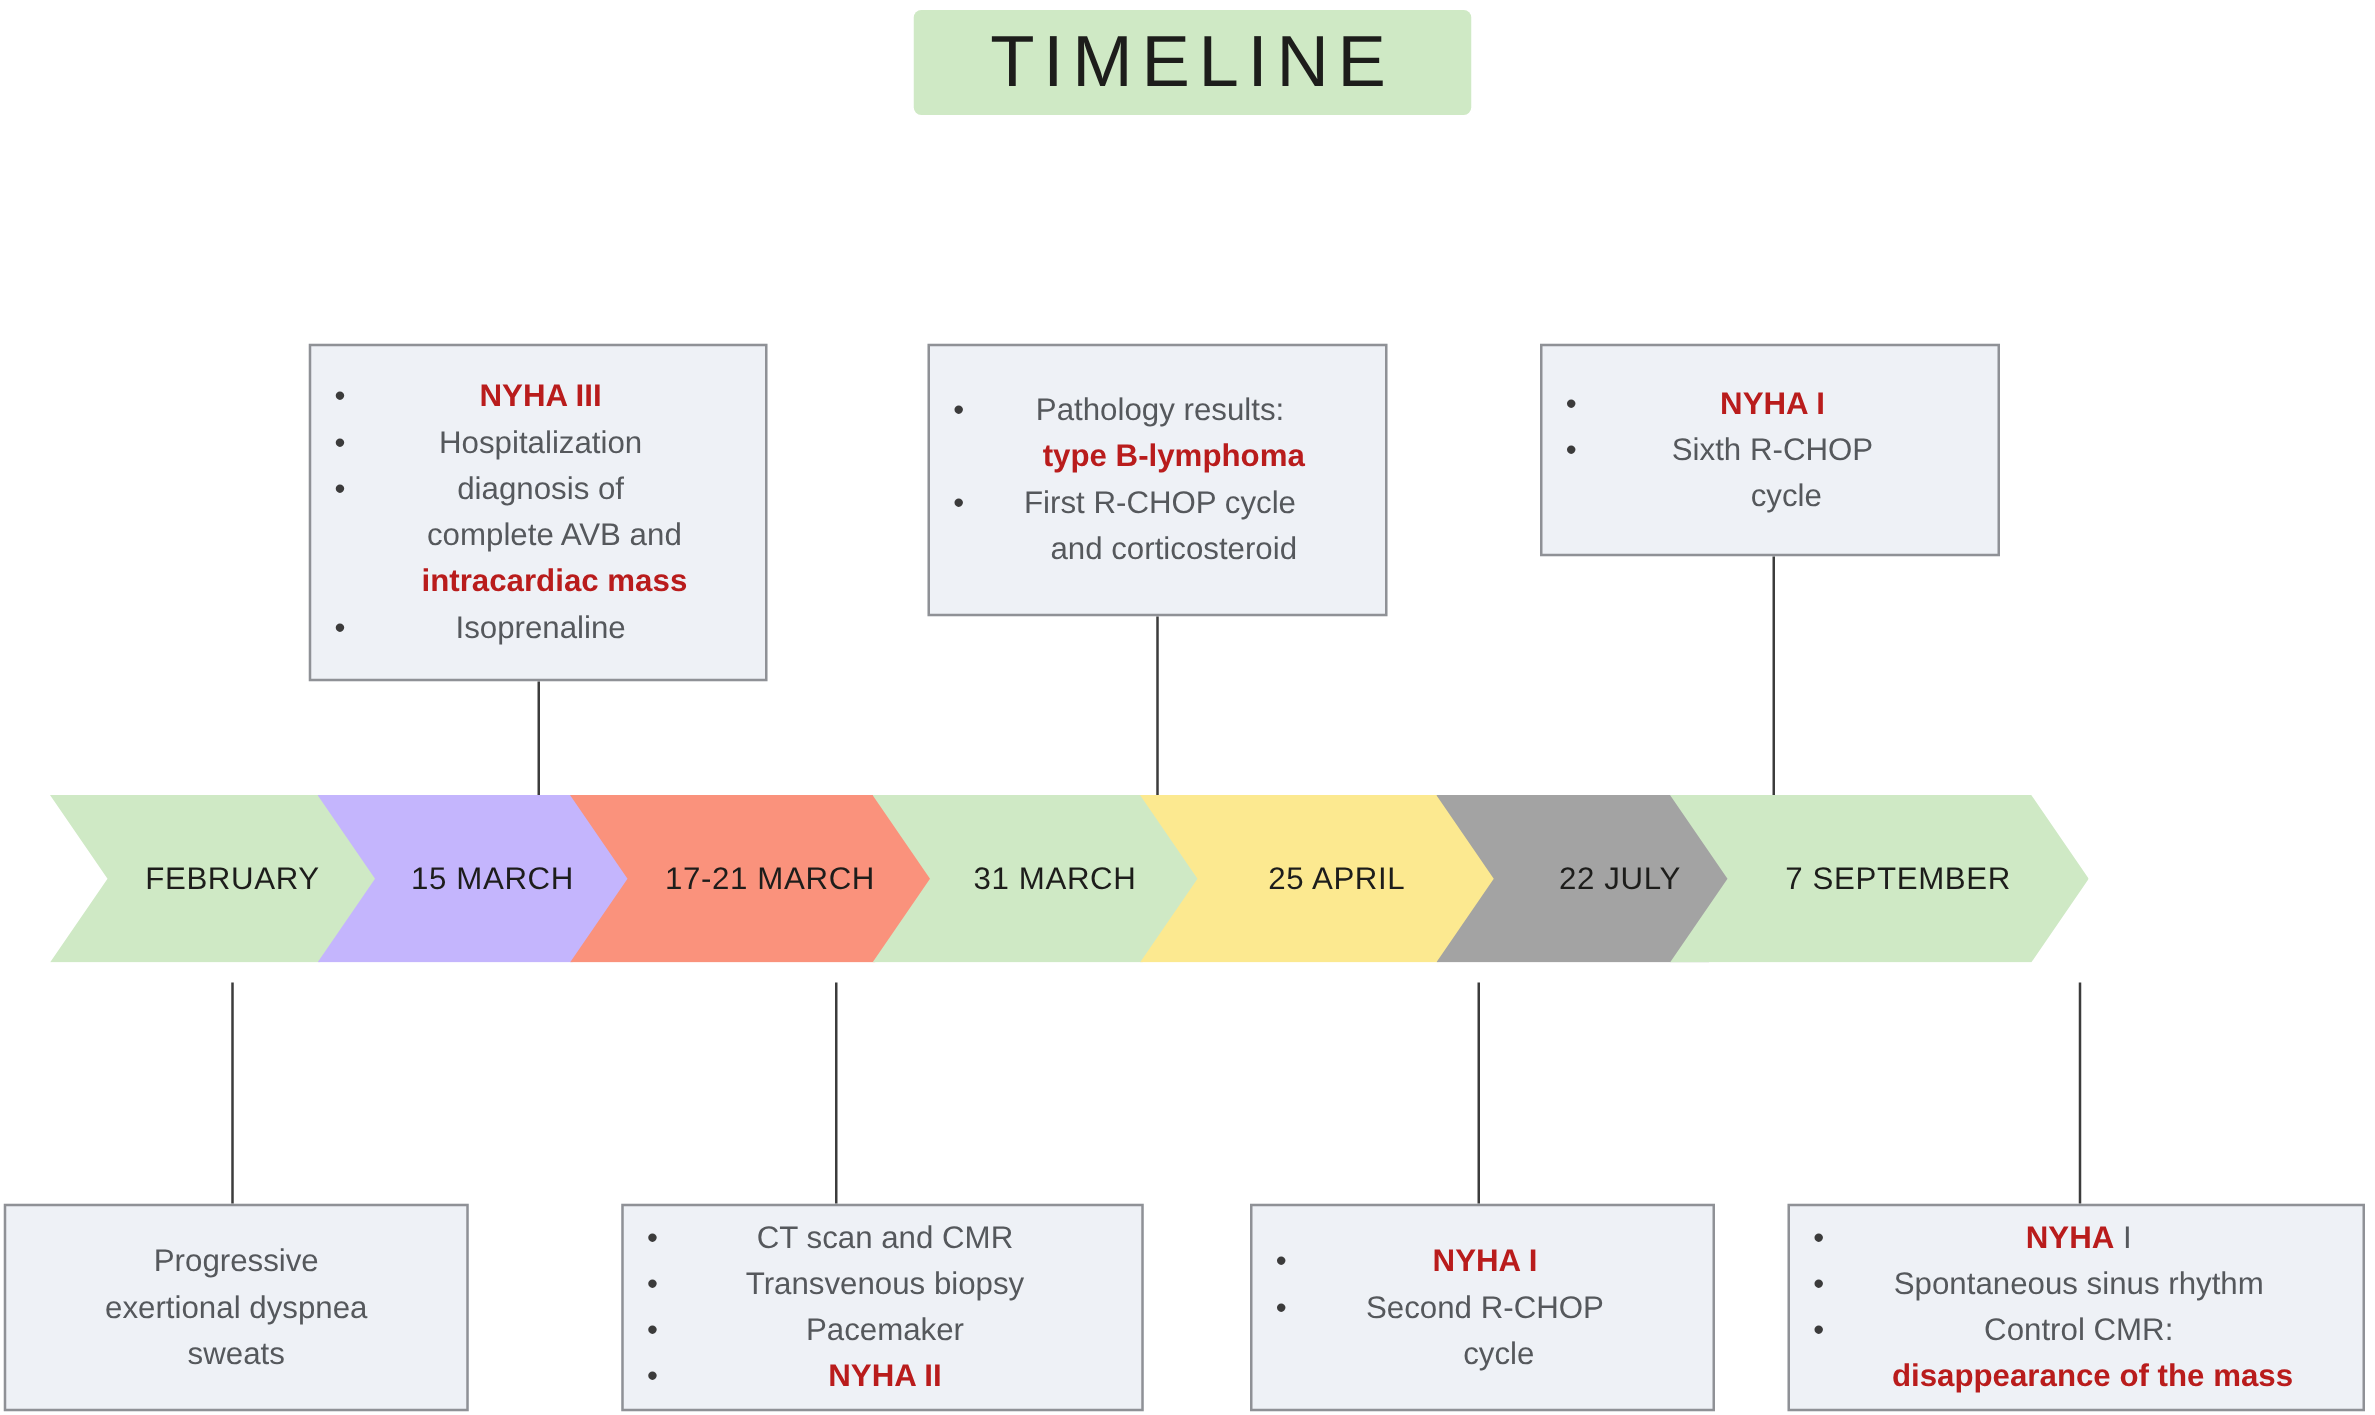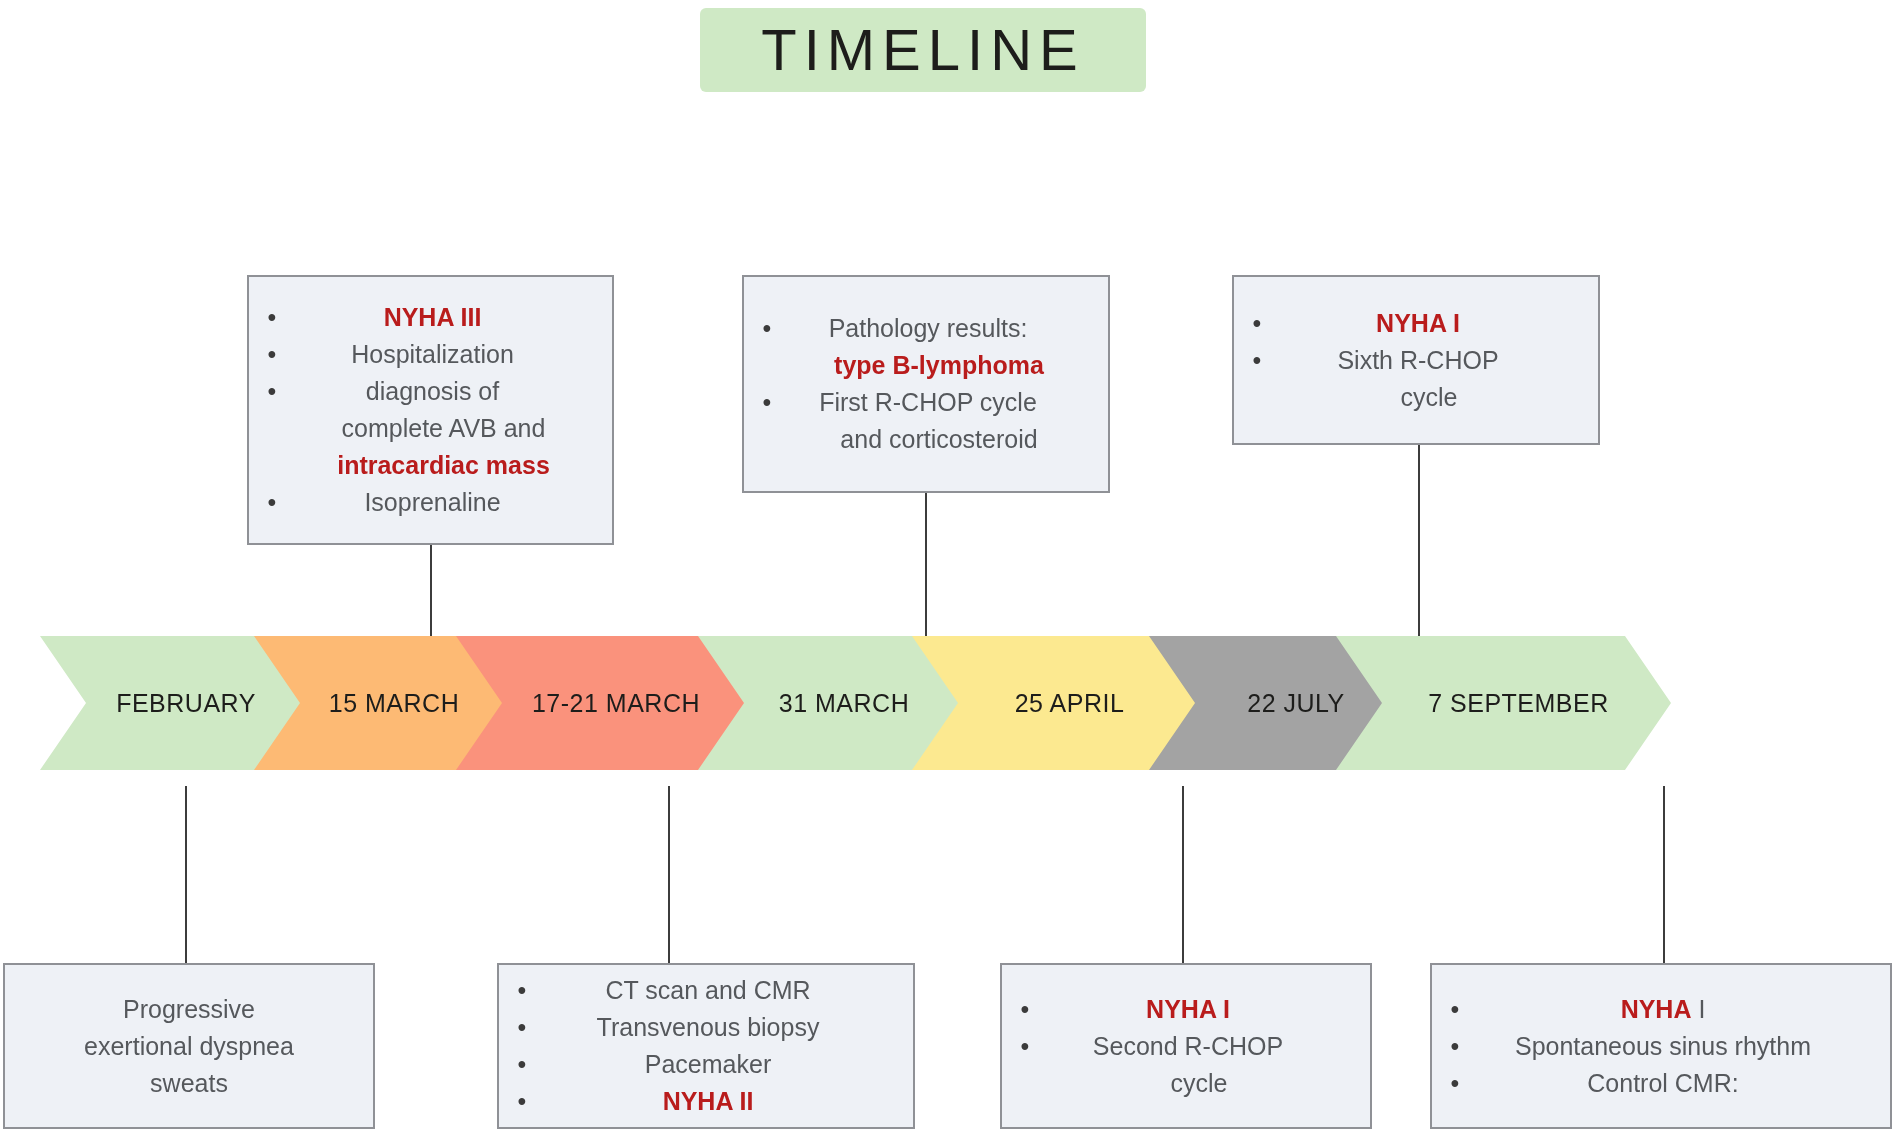--- a/index.html
+++ b/index.html
@@ -14,21 +14,21 @@
     position: relative;
     width: 1900px;
     height: 1132px;
     background: #ffffff;
     overflow: hidden;
   }
 
   
   #title-banner {
     position: absolute;
-    left: 700px;
+    left: 731px;
     top: 8px;
     width: 446px;
     height: 84px;
     background: #cfe9c5;
     border-radius: 6px;
     display: flex;
     align-items: center;
     justify-content: center;
   }
   #title-text {
@@ -189,21 +189,21 @@
           <span class="bullet-dot hidden">•</span>
           <span class="bullet-text no-indent">cycle</span>
         </div>
       </div>
     </div>
 
   <div id="chevron-bar">
       <div class="chevron first" style="left: 0px; width: 262px; background: rgb(207, 233, 197);">
         <span class="chevron-label">FEBRUARY</span>
       </div>
-      <div class="chevron" style="left: 214px; width: 250px; background: #fdba74;">
+      <div class="chevron" style="left: 214px; width: 250px; background: #c4b5fd;">
         <span class="chevron-label">15 MARCH</span>
       </div>
       <div class="chevron" style="left: 416px; width: 290px; background: rgb(250, 146, 124);">
         <span class="chevron-label">17-21 MARCH</span>
       </div>
       <div class="chevron" style="left: 658px; width: 262px; background: rgb(207, 233, 197);">
         <span class="chevron-label">31 MARCH</span>
       </div>
       <div class="chevron" style="left: 872px; width: 285px; background: rgb(252, 233, 144);">
         <span class="chevron-label">25 APRIL</span>
@@ -264,16 +264,20 @@
           <span class="bullet-text"><b>NYHA</b> I</span>
         </div>
         <div class="bullet-row">
           <span class="bullet-dot">•</span>
           <span class="bullet-text">Spontaneous sinus rhythm</span>
         </div>
         <div class="bullet-row">
           <span class="bullet-dot">•</span>
           <span class="bullet-text">Control CMR:</span>
         </div>
+        <div class="bullet-row">
+          <span class="bullet-dot hidden">•</span>
+          <span class="bullet-text no-indent"><b>disappearance of the mass</b></span>
+        </div>
       </div>
     </div>
 
 </div>
 
 </body></html>

